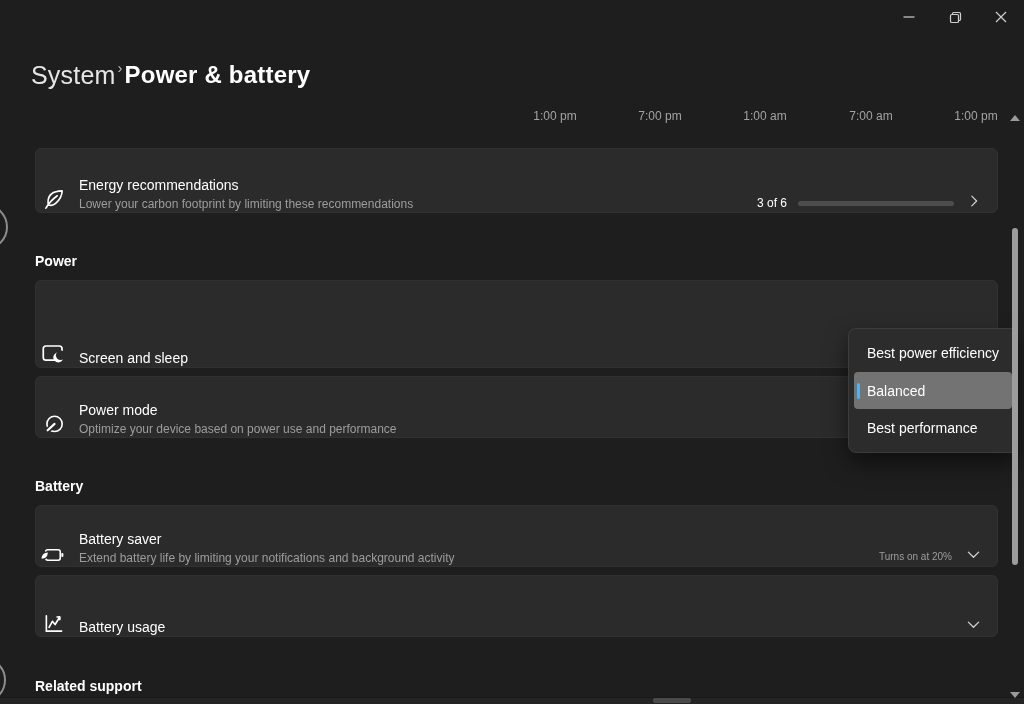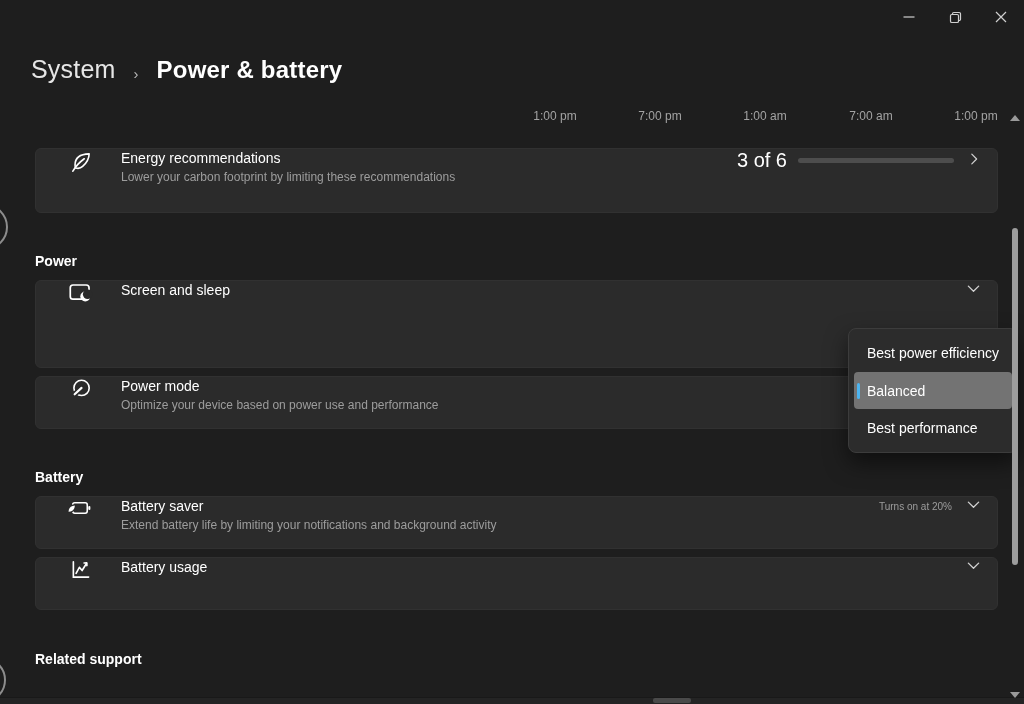--- a/index.html
+++ b/index.html
@@ -13,55 +13,55 @@
     overflow:hidden;
   }
 
   
   .titlebar { position:absolute; top:0; left:0; right:0; height:34px; }
   .win-controls { position:absolute; top:0; right:0; display:flex; }
   .win-btn { width:46px; height:34px; display:flex; align-items:center; justify-content:center; background:transparent; border:none; cursor:default; }
   .win-btn svg { display:block; }
 
   
-  .breadcrumb { position:absolute; top:55px; left:31px; display:flex; align-items:flex-end; gap:18px; }
+  .breadcrumb { position:absolute; top:61px; left:31px; display:flex; align-items:flex-start; gap:2px; }
   .crumb-parent { font-size:25px; font-weight:400; color:#e6e6e6; letter-spacing:.2px; }
   .crumb-sep { font-size:15px; color:#b9b9b9; position:relative; top:-2px; }
   .crumb-current { font-size:24px; font-weight:700; color:#ffffff; letter-spacing:.2px; }
 
   
   .time-axis { position:absolute; top:109px; left:0; right:0; height:16px; }
   .time-label { position:absolute; transform:translateX(-50%); font-size:12px; color:#a3a3a3; white-space:nowrap; }
 
   
   .content { position:absolute; top:148px; left:35px; width:963px; }
   .card {
-    display:flex; align-items:flex-start;
+    display:flex; align-items:flex-end;
     background:#2b2b2b; border:1px solid #313131; border-radius:6px;
-    padding:0 16px 0 31px; width:100%;gap:15px;
+    padding:0 16px 0 4px; width:100%;
   }
   .card .lead-icon { width:27px; margin-right:12px; display:flex; align-items:center; justify-content:center; flex:none; }
   .card-text { display:flex; flex-direction:column; gap:3px; }
   .card-title { font-size:14px; color:#ffffff; line-height:18px; }
   .card-sub { font-size:12px; color:#9d9d9d; line-height:15px; }
   .card-right { margin-left:auto; display:flex; align-items:center; }
   .card-value { font-size:10px; color:#9d9d9d; margin-right:14px; }
 
   .h-energy { height:65px; }
   .h-row1 { height:88px; margin-top:10px; }
-  .h-row  { height:53px; }
+  .h-row  { height:62px; }
   .mt8 { margin-top:8px; }
 
   .section-header { font-size:14px; font-weight:700; color:#ffffff; height:18px; line-height:18px; }
   .sh-power { margin-top:39px; }
   .sh-battery { margin-top:39px; }
   .sh-related { margin-top:40px; }
 
   
-  .progress-label { font-size:20px; color:#ffffff; margin-right:11px;margin-left:24px; }
+  .progress-label { font-size:12px; color:#ffffff; margin-right:11px;margin-left:24px; }
   .progress-track { width:156px; height:5px; background:#4d4d4d; border-radius:3px; overflow:hidden; margin-right:13px; }
   .progress-fill { height:100%; background:#1680d8; border-radius:3px; }
 
   
   .dropdown {
     position:absolute; left:848px; top:328px; width:170px; height:125px;
     background:#2c2c2c; border:1px solid #3c3c3c; border-radius:8px;
     box-shadow:0 10px 22px rgba(0,0,0,.5);
     padding:5px 0; z-index:20;
     display:flex; flex-direction:column;

